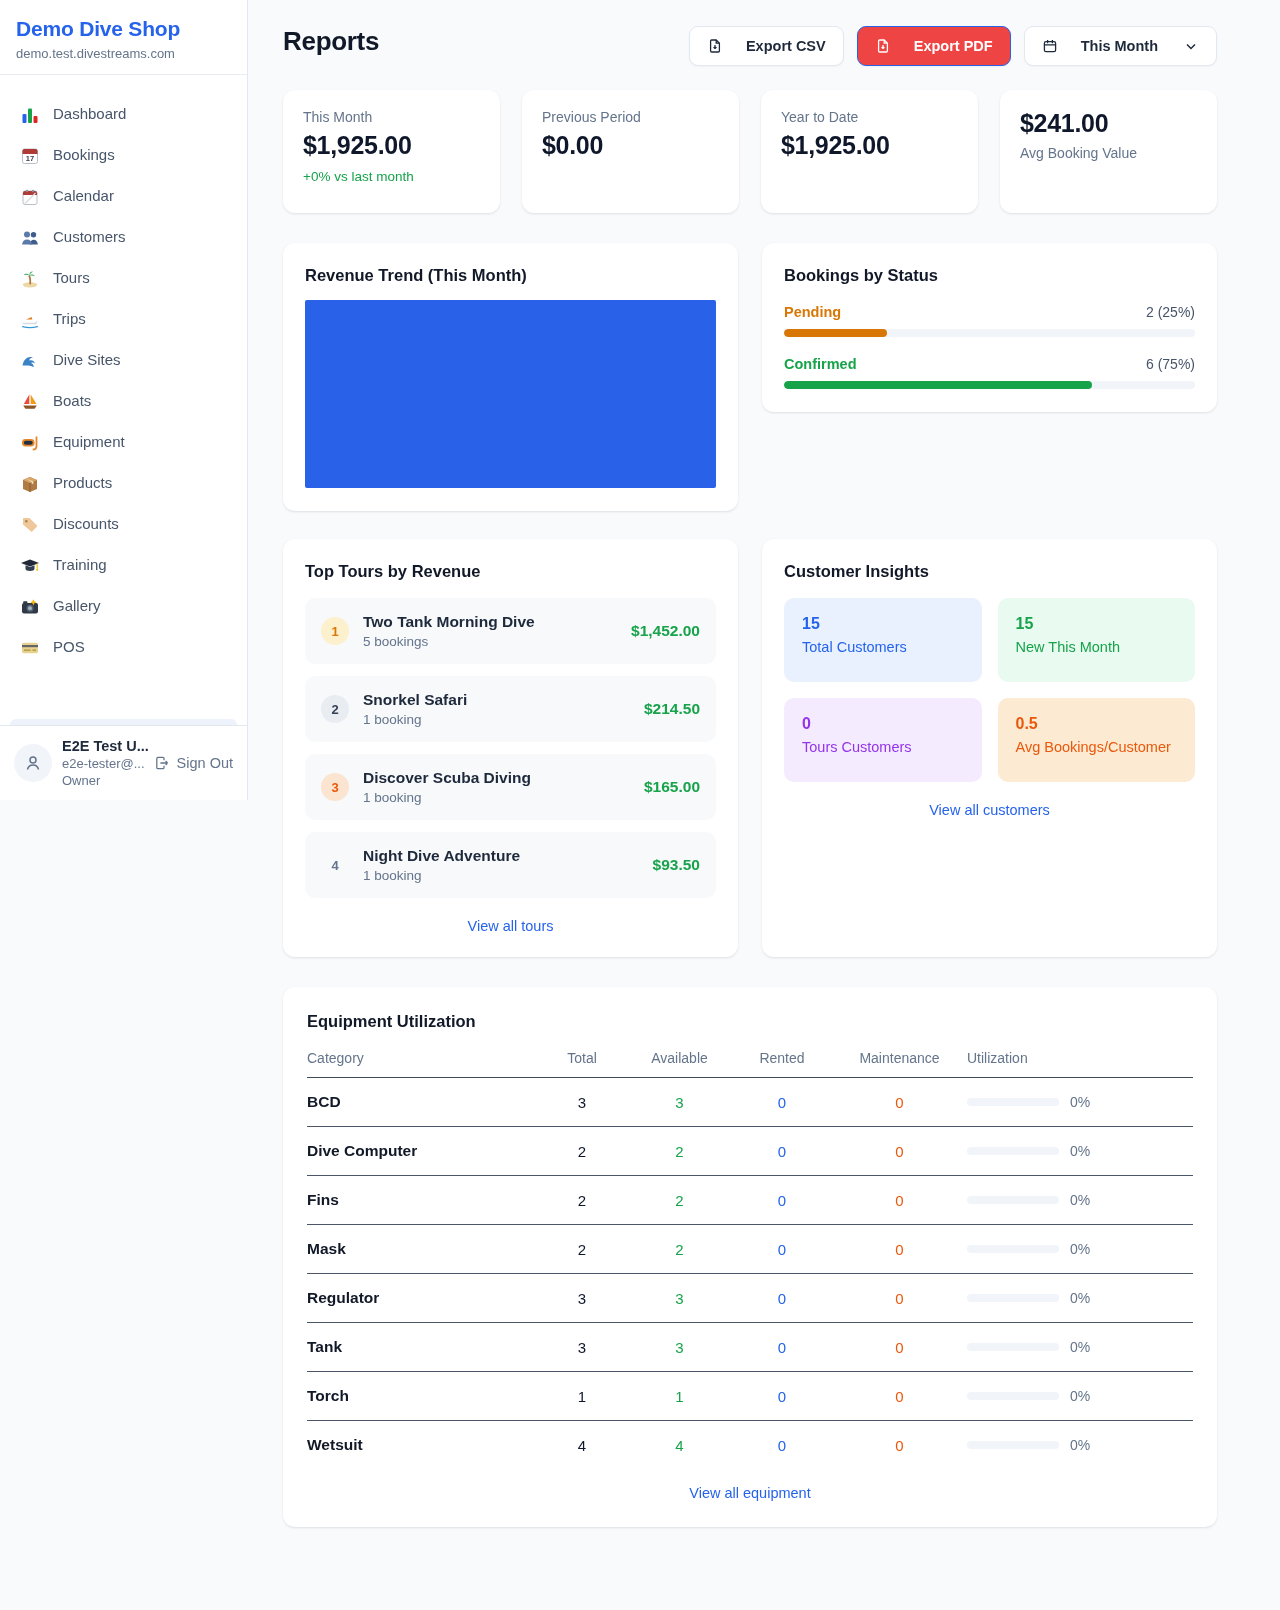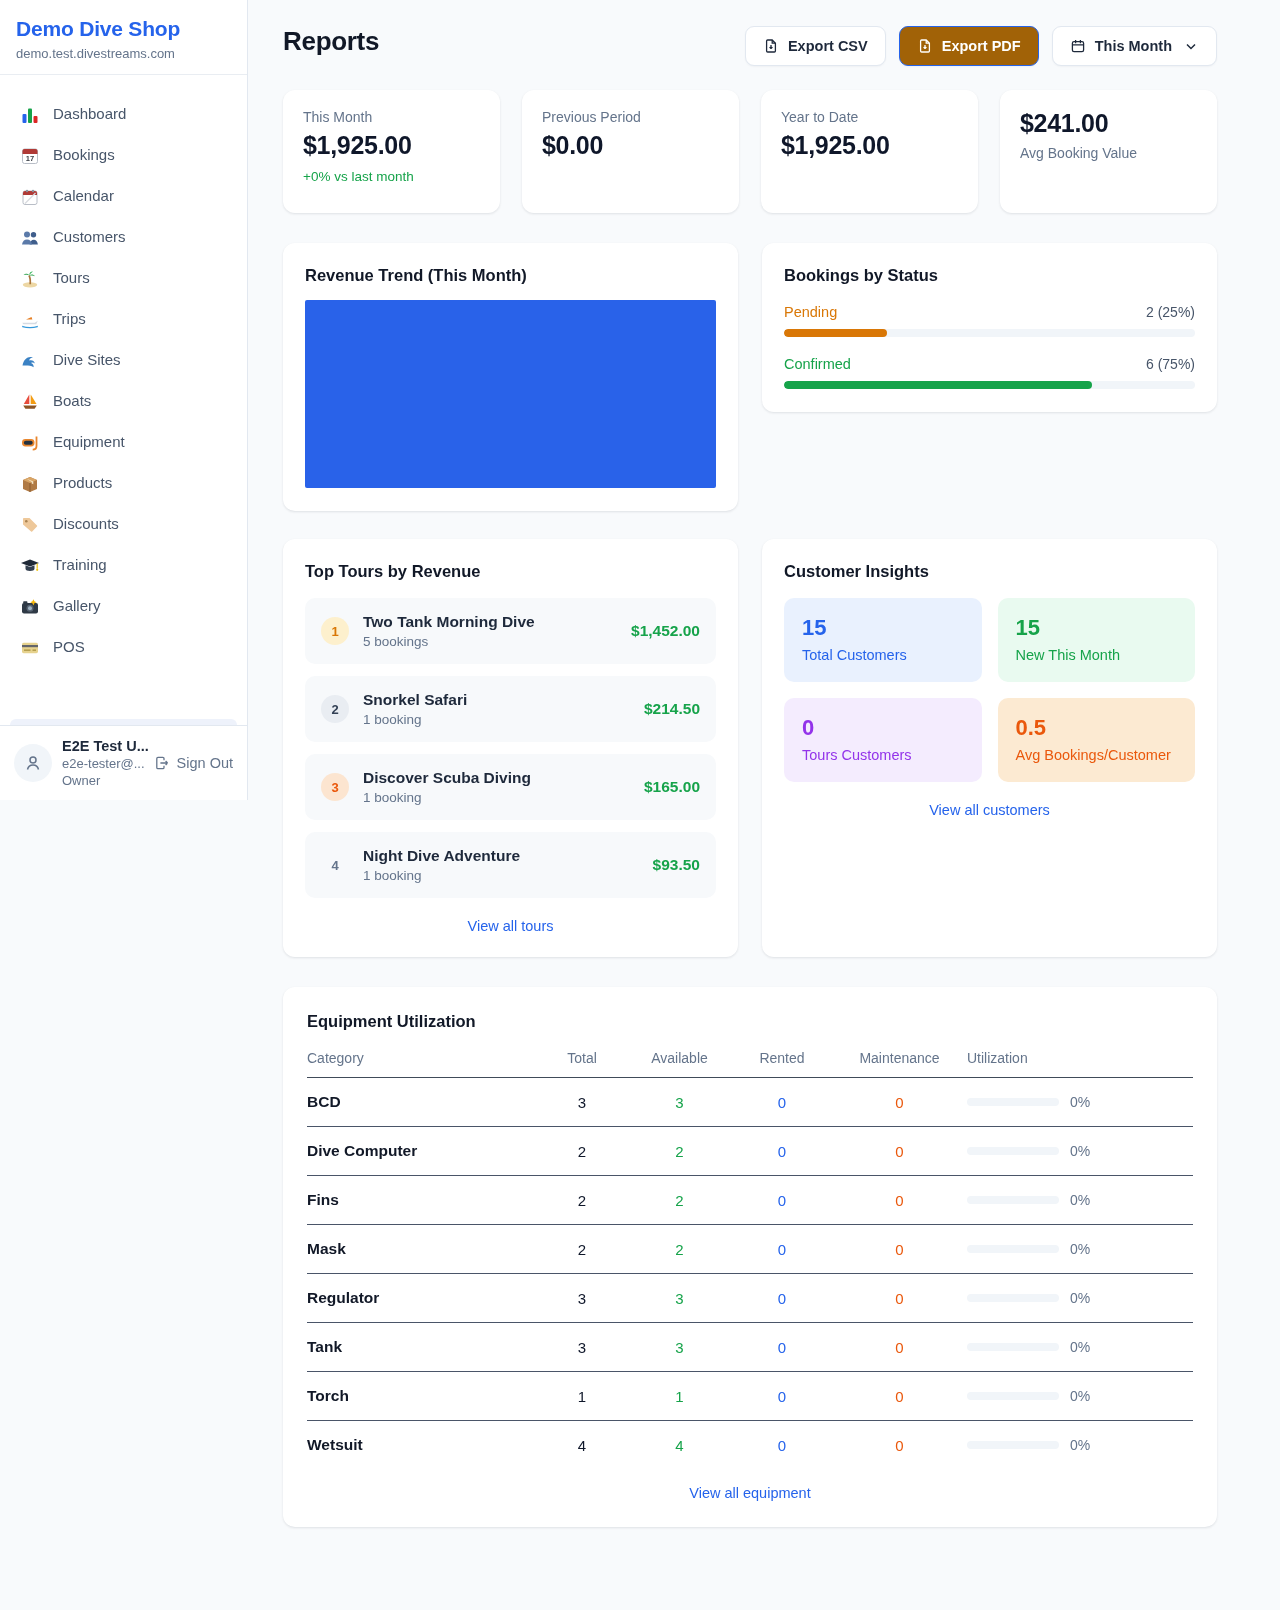--- a/index.html
+++ b/index.html
@@ -40,27 +40,27 @@
   .user-email { font-size:13px; color:#64748b; margin-top:2px; white-space:nowrap; }
   .user-role { font-size:13px; color:#64748b; margin-top:2px; }
   .signout { display:flex; align-items:center; gap:7px; color:#64748b; font-size:14.5px; cursor:pointer; white-space:nowrap; }
   .signout svg { width:16px; height:16px; }
   
   .main { margin-left:248px; padding:26px 63px 0 35px; }
   .page-header { display:flex; align-items:flex-start; justify-content:space-between; }
   .page-title { font-size:26px; font-weight:800; letter-spacing:-0.3px; color:#111827; }
   .header-actions { display:flex; gap:13px; }
   .btn {
-    height:40px; display:inline-flex; align-items:center; gap:9px;
+    height:40px; display:inline-flex; align-items:center; gap:23px;
     padding:0 17px; border-radius:9px; font-size:14.5px; font-weight:700;
     background:#fff; border:1px solid #e2e8f0; color:#1e293b; cursor:pointer;
     box-shadow:0 1px 2px rgba(15,23,42,.04);
   }
   .btn svg { width:16px; height:16px; }
-  .btn-primary { background:#a16207; border-color:#2563eb; color:#fff; }
+  .btn-primary { background:#ef4444; border-color:#2563eb; color:#fff; }
   .chev { margin-left:2px; }
   
   .card {
     background:#fff; border-radius:12px;
     box-shadow:0 1px 3px rgba(15,23,42,.07), 0 1px 2px rgba(15,23,42,.04);
   }
   .card-title { font-size:16.5px; font-weight:700; color:#111827; }
   
   .stats { display:grid; grid-template-columns:repeat(4,1fr); gap:22px; margin-top:24px; }
   .stat-card { padding:19px 20px; min-height:123px; }
@@ -69,21 +69,21 @@
   .stat-delta { font-size:13.5px; color:#16a34a; margin-top:9px; }
   .stat-card.reversed .stat-value { margin-top:0; }
   .stat-card.reversed .stat-label { margin-top:7px; }
   
   .row-2col { display:grid; grid-template-columns:1fr 1fr; gap:24px; margin-top:30px; }
   .row-top { align-items:start; }
   .pad-card { padding:23px 22px; }
   .chart-block { margin-top:15px; height:188px; border-radius:2px; }
   .status-row { margin-top:19px; }
   .status-line { display:flex; justify-content:space-between; align-items:baseline; }
-  .status-label { font-size:14.5px; font-weight:400; }
+  .status-label { font-size:14.5px; font-weight:700; }
   .status-count { font-size:14px; color:#475569; }
   .track { height:8px; border-radius:5px; background:#f1f5f9; margin-top:9px; overflow:hidden; }
   .fill { height:100%; border-radius:5px; }
   .text-amber { color:#d97706; } .bar-amber { background:#d97706; }
   .text-green { color:#16a34a; } .bar-green { background:#16a34a; }
   
   .tour-list { margin-top:17px; display:flex; flex-direction:column; gap:12px; }
   .tour-item {
     background:#f7f9fb; border-radius:10px; padding:12px 16px;
     display:flex; align-items:center; gap:14px; min-height:66px;
@@ -97,21 +97,21 @@
   .rank-2 { background:#e9edf2; color:#334155; }
   .rank-3 { background:#fce5d0; color:#ea580c; }
   .tour-info { flex:1; min-width:0; }
   .tour-name { font-size:15.5px; font-weight:700; color:#1e293b; }
   .tour-sub { font-size:13.5px; color:#64748b; margin-top:3px; }
   .tour-rev { font-size:15.5px; font-weight:800; color:#16a34a; }
   .view-all { display:block; text-align:center; margin-top:20px; font-size:14.5px; color:#2563eb; text-decoration:none; cursor:pointer; }
   
   .tiles { margin-top:17px; display:grid; grid-template-columns:1fr 1fr; gap:16px; }
   .tile { border-radius:10px; padding:17px 18px; min-height:84px; }
-  .tile-value { font-size:22px; font-weight:800; }
+  .tile-value { font-size:16px; font-weight:800; }
   .tile-label { font-size:14.5px; margin-top:6px; }
   .theme-blue   { background:#e9f1fe; } .theme-blue .tile-value, .theme-blue .tile-label { color:#2563eb; }
   .theme-green  { background:#e9faf0; } .theme-green .tile-value, .theme-green .tile-label { color:#16a34a; }
   .theme-purple { background:#f4ecfe; } .theme-purple .tile-value, .theme-purple .tile-label { color:#9333ea; }
   .theme-orange { background:#fcead2; } .theme-orange .tile-value, .theme-orange .tile-label { color:#ea580c; }
   
   .equipment-card { margin-top:30px; padding:25px 24px 18px; }
   .eq-grid { display:grid; grid-template-columns:230px 90px 105px 100px 135px 1fr; align-items:center; }
   .eq-head { margin-top:19px; padding-bottom:11px; border-bottom:1px solid #404b59; }
   .eq-head > div { font-size:14px; color:#64748b; }

